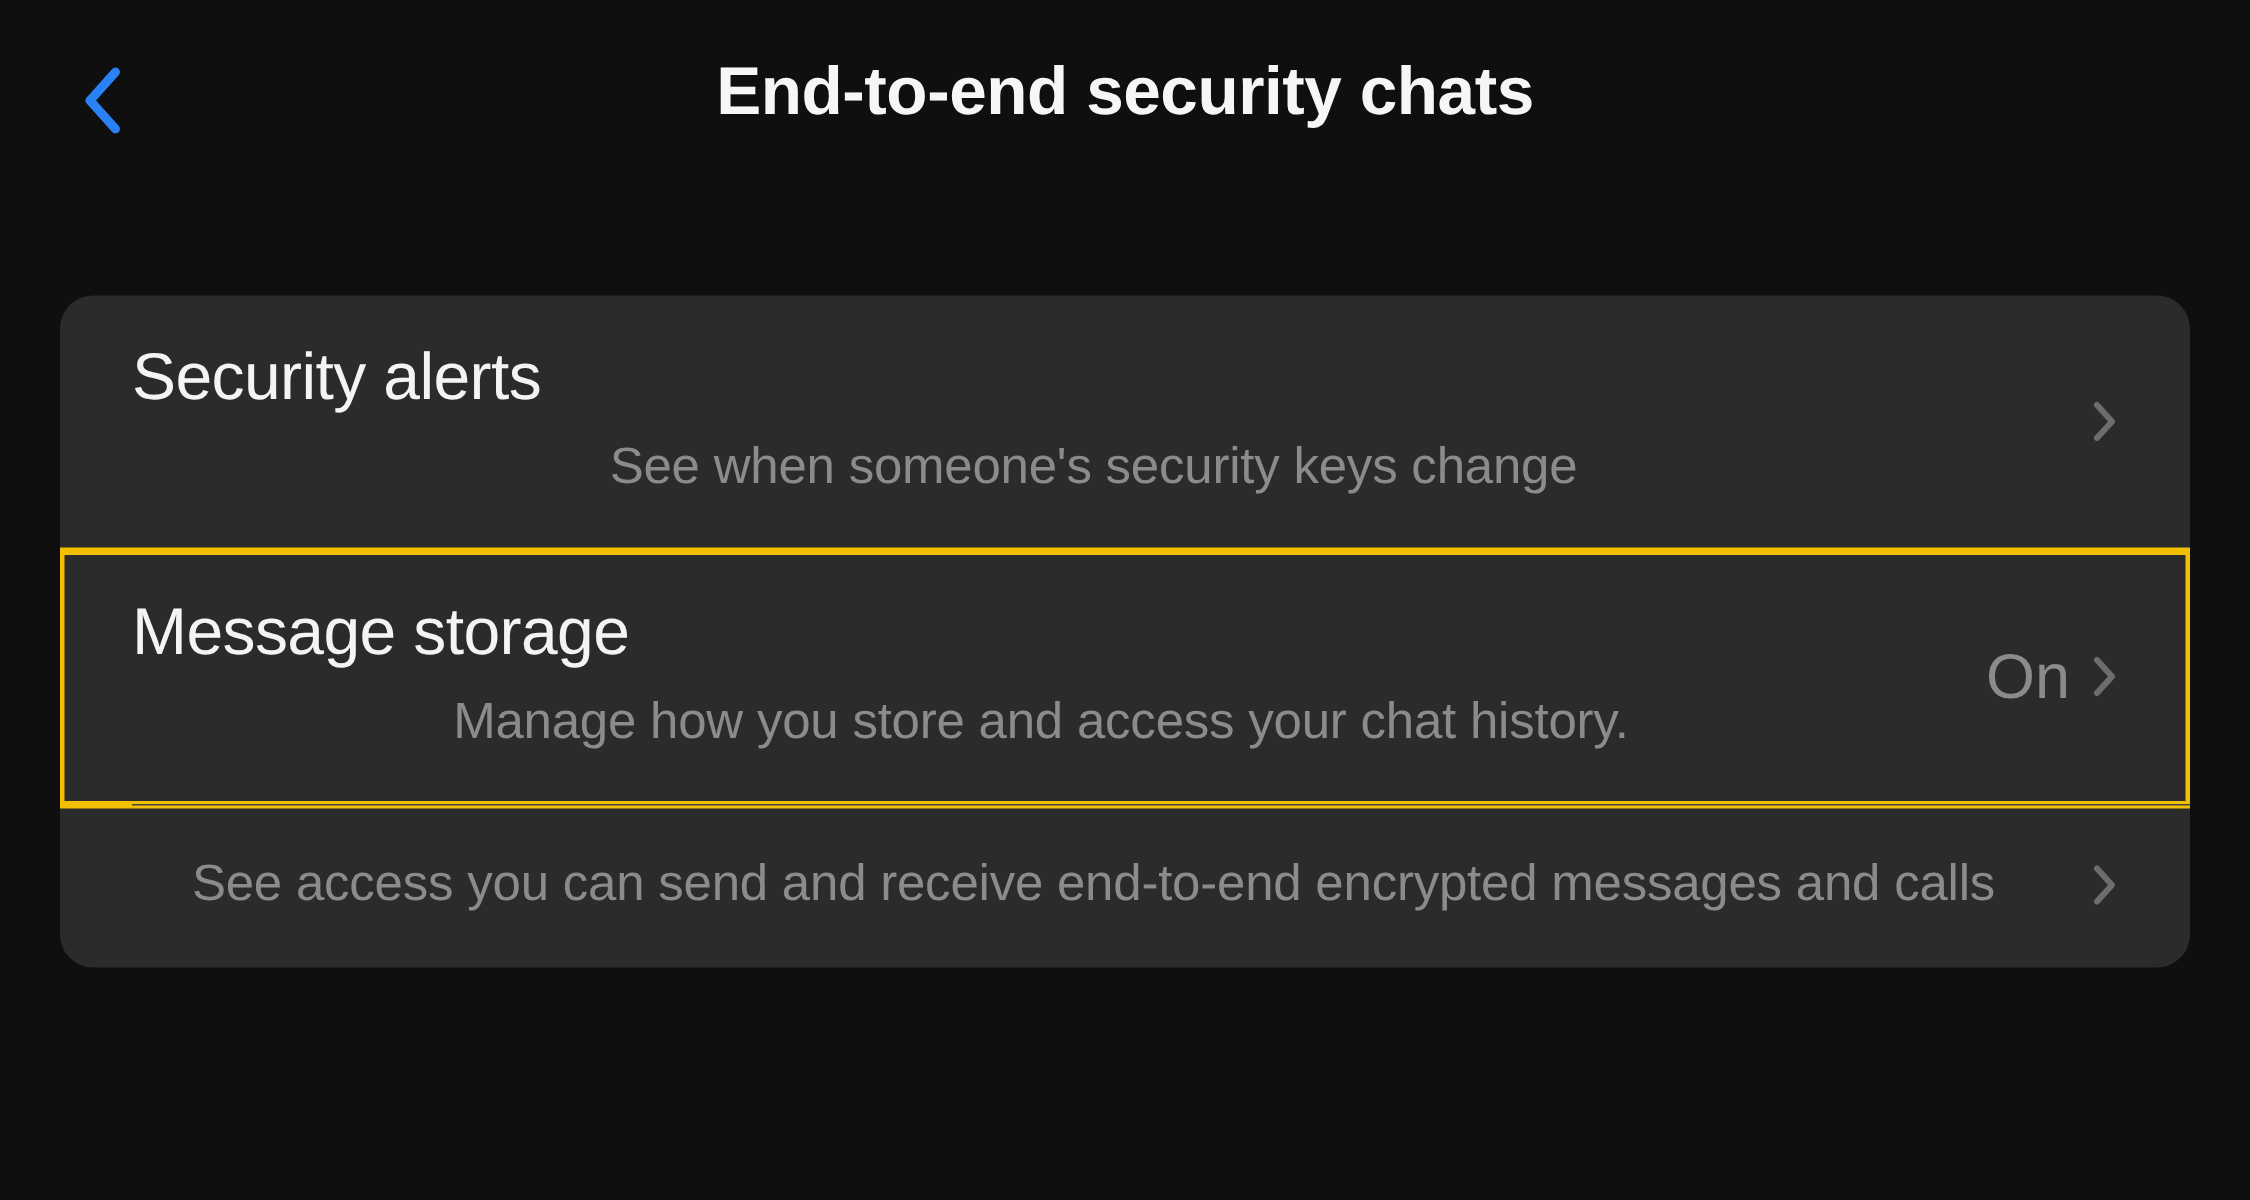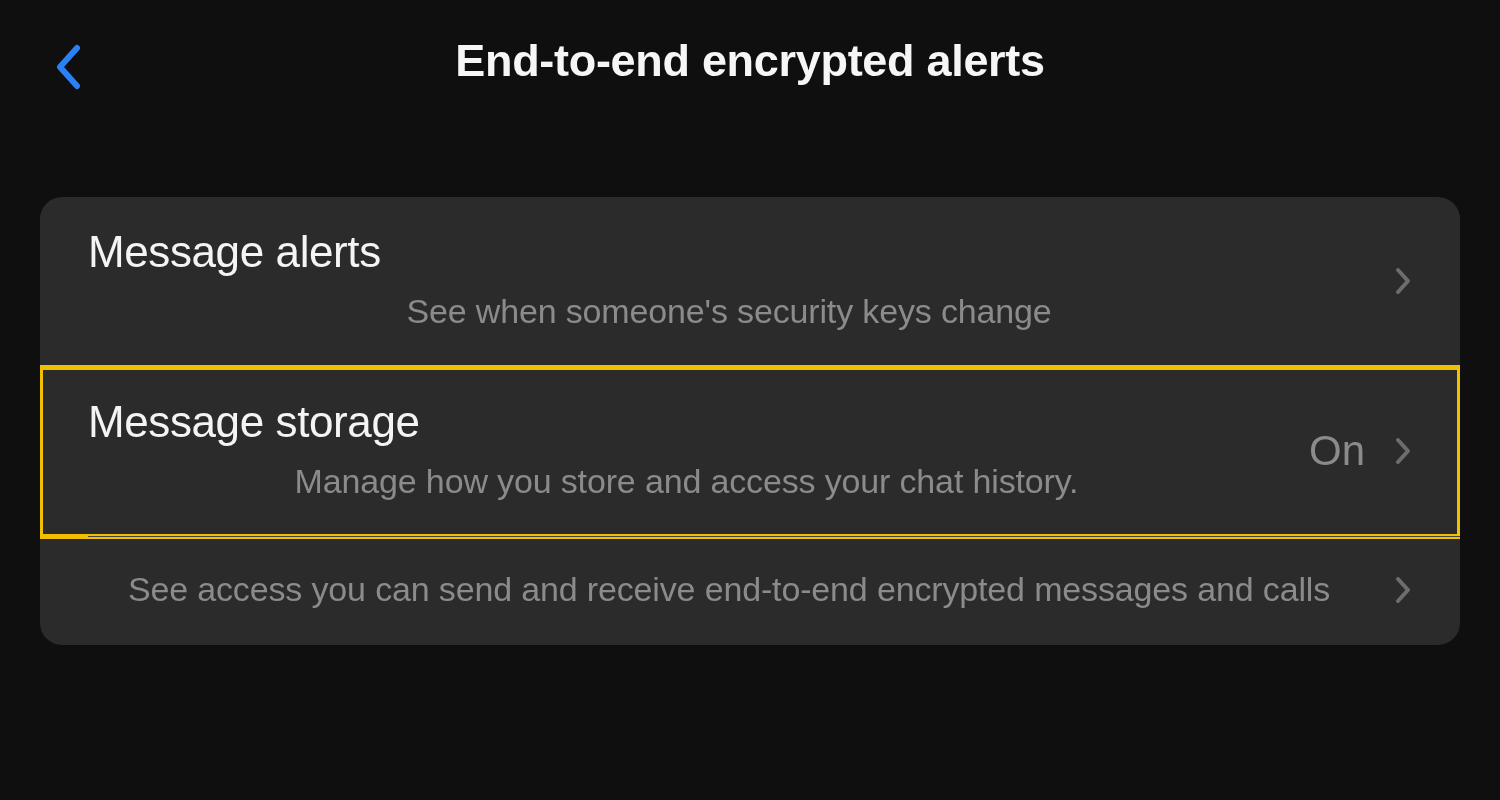--- a/index.html
+++ b/index.html
@@ -86,21 +86,21 @@
       font-size: 34px;
       font-weight: 400;
       color: #8b8b8b;
       line-height: 1.35;
       letter-spacing: -0.15px;
       text-align: center;
     }
     .item-trailing {
       display: flex;
       align-items: center;
-      gap: 29px;
+      gap: 14px;
       margin-left: 24px;
     }
     .item-value {
       font-size: 42px;
       font-weight: 400;
       color: #8b8b8b;
     }
     .chevron {
       width: 18px;
       height: 30px;
@@ -114,28 +114,28 @@
   </style>
 </head>
 <body>
 
 <div class="header">
   <div class="back-button">
     <svg viewBox="0 0 28 46" fill="none">
       <path d="M23 4 L6 23 L23 42" stroke="#2a81f6" stroke-width="6" stroke-linecap="round" stroke-linejoin="round"></path>
     </svg>
   </div>
-  <h1 class="page-title">End-to-end encrypted alerts</h1>
+  <h1 class="page-title">End-to-end security chats</h1>
 </div>
 
 <div class="list-container">
 
   <div class="list-item">
     <div class="item-content">
-      <div class="item-title">Message alerts</div>
+      <div class="item-title">Security alerts</div>
       <div class="item-subtitle">See when someone's security keys change</div>
     </div>
     <div class="item-trailing">
       <span class="chevron">
         <svg viewBox="0 0 18 30" fill="none">
           <path d="M4 4 L14 15 L4 26" stroke="#6d6d6d" stroke-width="4" stroke-linecap="round" stroke-linejoin="round"></path>
         </svg>
       </span>
     </div>
   </div>

